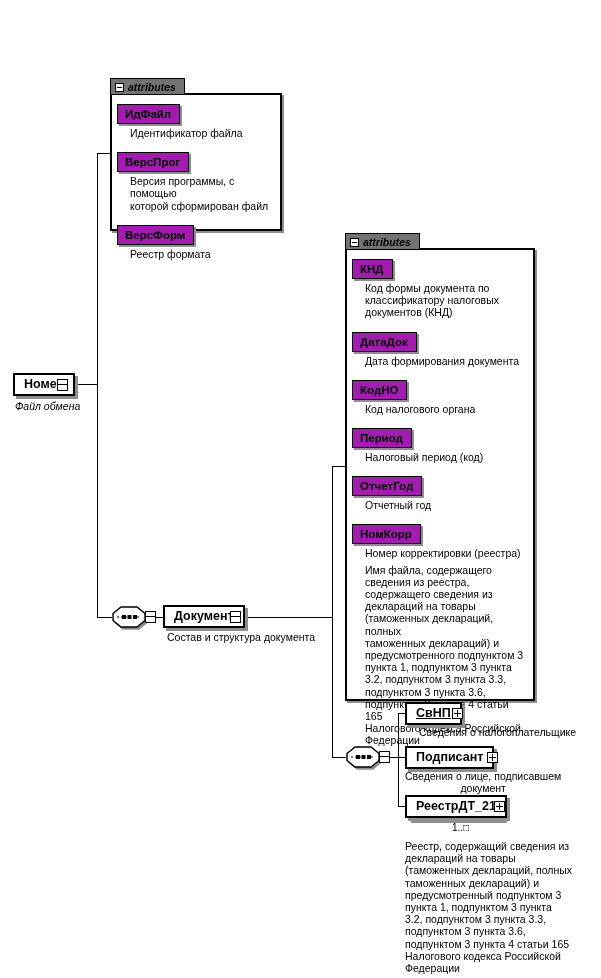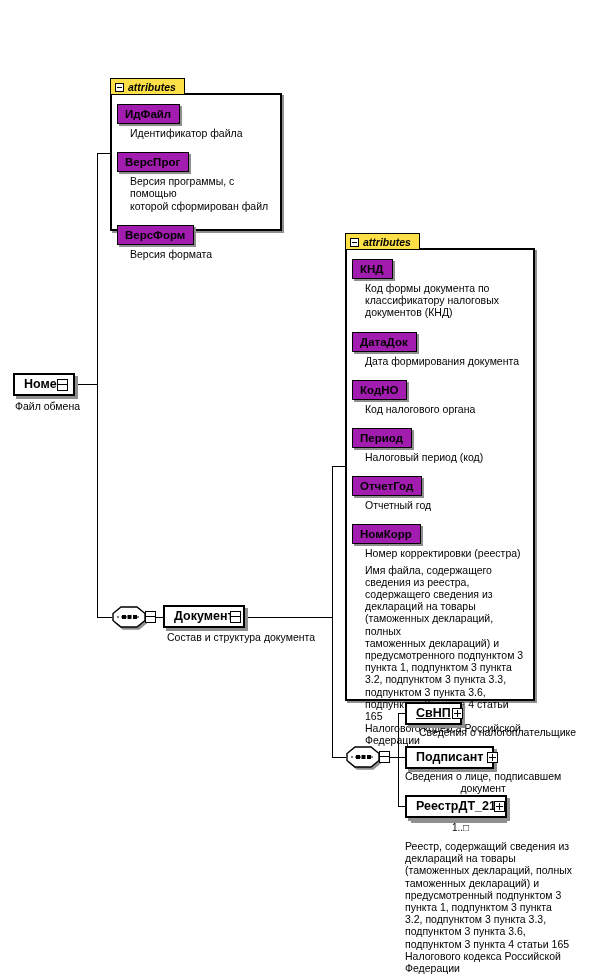--- a/index.html
+++ b/index.html
@@ -10,21 +10,21 @@
   
   .elem{position:absolute;background:#fff;border:2px solid #000;
         font:bold 12.5px "Liberation Sans",sans-serif;padding:2px 9px 3px 9px;
         box-shadow:3px 3px 0 #8f8f8f;white-space:nowrap;z-index:3;}
   
   .stack{position:absolute;background:#fff;border:2px solid #000;
          box-shadow:3px 3px 0 #8f8f8f;z-index:2;}
   
   .container{position:absolute;background:#fff;border:2px solid #000;
              box-shadow:2px 2px 0 #8f8f8f;z-index:2;box-sizing:border-box;}
-  .tab{position:absolute;background:#fde047;border:1px solid #000;border-bottom:none;
+  .tab{position:absolute;background:#737373;border:1px solid #000;border-bottom:none;
        font:bold italic 10.5px "Liberation Sans",sans-serif;
        padding:2px 8px 1px 4px;z-index:4;white-space:nowrap;}
   .minus-sq{display:inline-block;width:9px;height:9px;border:1px solid #000;
             position:relative;top:1px;margin-right:4px;background:#fff;box-sizing:border-box;}
   .minus-sq b{position:absolute;left:1px;right:1px;top:3px;height:1px;background:#000;}
   
   .attrbox{display:inline-block;background:#a21caf;border:1px solid #000;
            font:bold 11.5px "Liberation Sans",sans-serif;padding:3px 8px 3px 7px;
            box-shadow:2px 2px 0 #8f8f8f;margin:9px 0 3px 5px;white-space:nowrap;}
   .ann{font:10.5px/12.2px "Liberation Sans",sans-serif;white-space:pre-line;
@@ -62,31 +62,31 @@
   <div class="hline" style="left:398px;top:713px;width:7px;"></div>
   <div class="hline" style="left:398px;top:757px;width:7px;"></div>
   <div class="hline" style="left:398px;top:806px;width:7px;"></div>
 
   <div class="elem" style="left:13px;top:373px;">
     <span>Номер</span>
   </div>
   <div class="h-split" style="left:57px;top:379px;">
       <b></b>
     </div>
-  <div class="ann-abs" style="left:15px;top:400px;">Файл обмена</div>
+  <div class="ann-abs" style="left:15px;top:400px;font-style:italic;">Файл обмена</div>
 
   <div class="tab" style="left:110px;top:78px;"><span class="minus-sq"><b></b></span><span>attributes</span></div>
   <div class="container" style="left:110px;top:93px;width:172px;height:138px;">
     <div class="attrbox"><span>ИдФайл</span></div>
     <div class="ann">Идентификатор файла</div>
     <div class="attrbox"><span>ВерсПрог</span></div>
     <div class="ann">Версия программы, с помощью
 которой сформирован файл</div>
     <div class="attrbox"><span>ВерсФорм</span></div>
-    <div class="ann">Версия формата</div>
+    <div class="ann">Реестр формата</div>
   </div>
 
   <svg class="seq" style="left:112px;top:606px;" width="34" height="22">
     <path d="M9 1 H25 L33 7.5 V14.5 L25 21 H9 L1 14.5 V7.5 Z" fill="#fff" stroke="#000" stroke-width="1.4"></path>
     <line x1="5" y1="11" x2="29" y2="11" stroke="#000" stroke-width="1" stroke-dasharray="2 2"></line>
     <rect x="10" y="9" width="4" height="4" fill="#000"></rect>
     <rect x="15.5" y="9" width="4" height="4" fill="#000"></rect>
     <rect x="21" y="9" width="4" height="4" fill="#000"></rect>
   </svg>
   <div class="h-split" style="left:145px;top:611px;">

